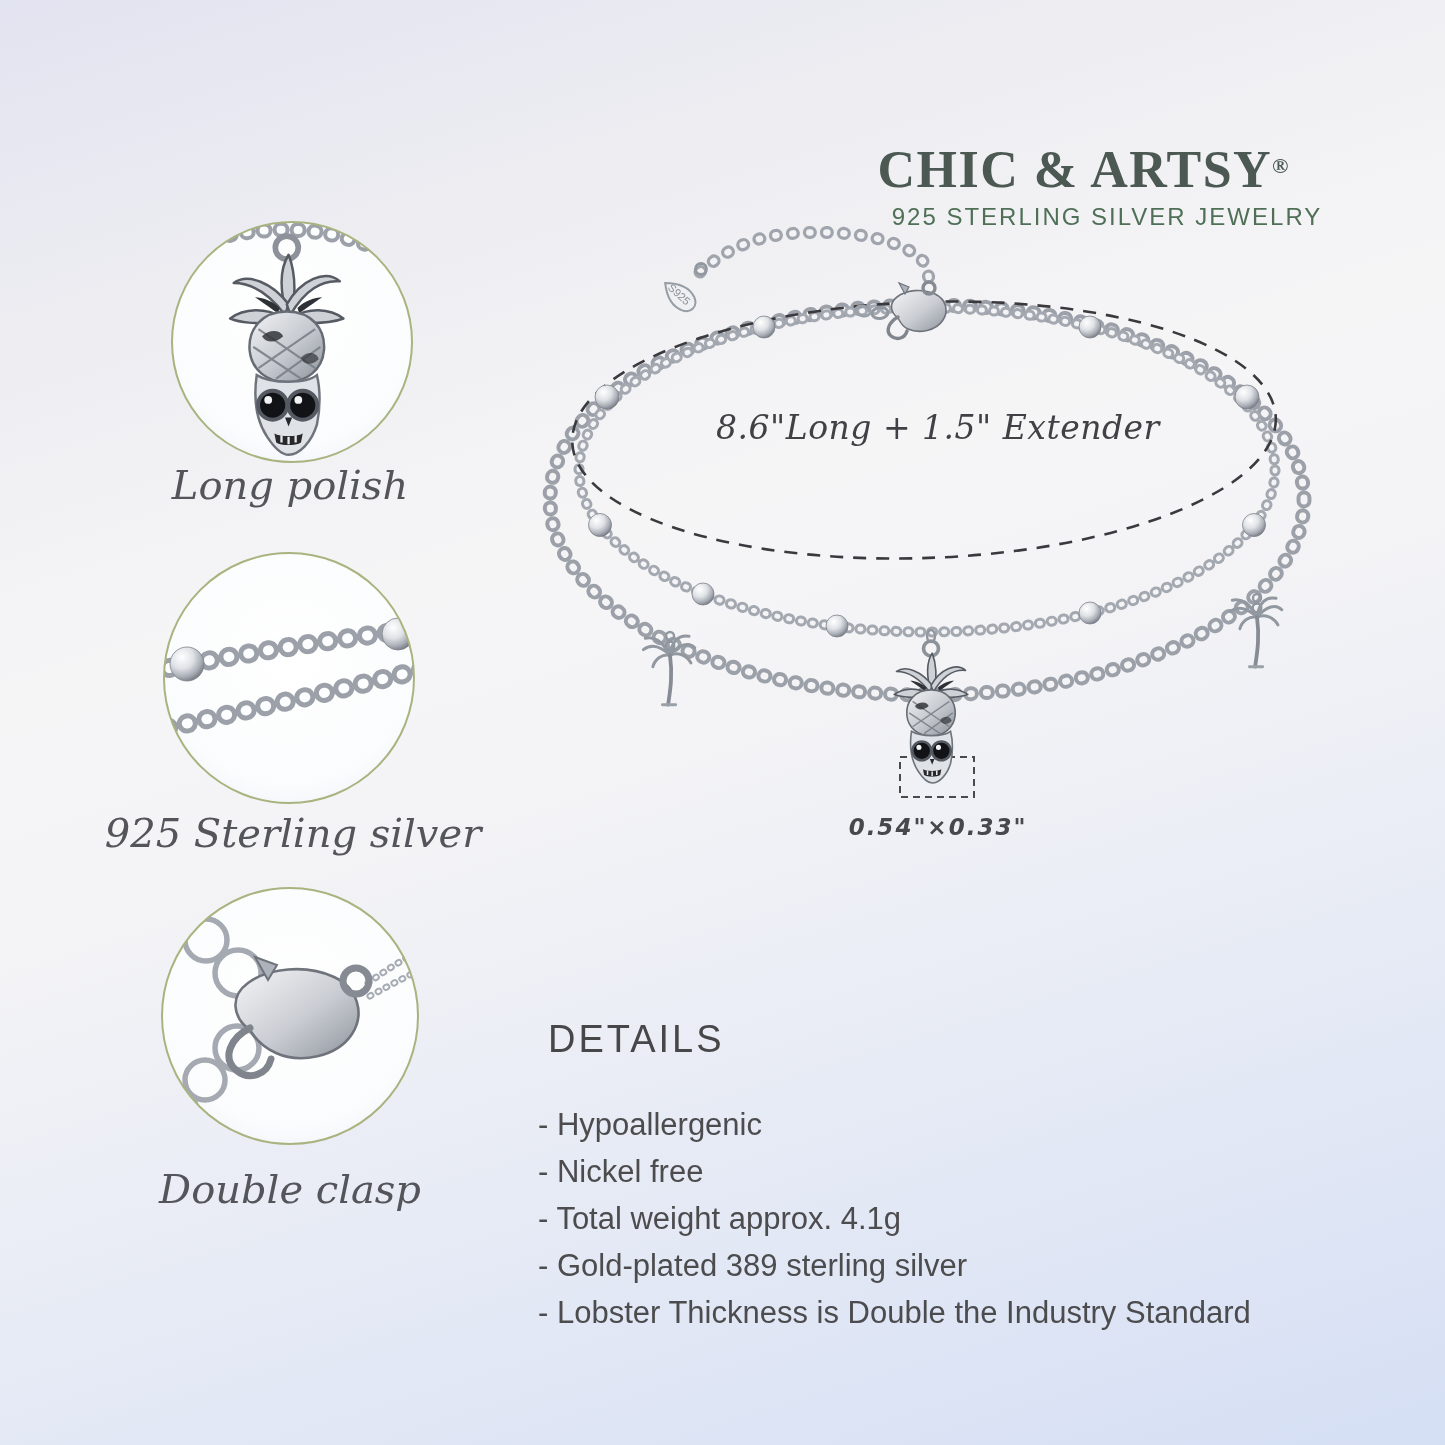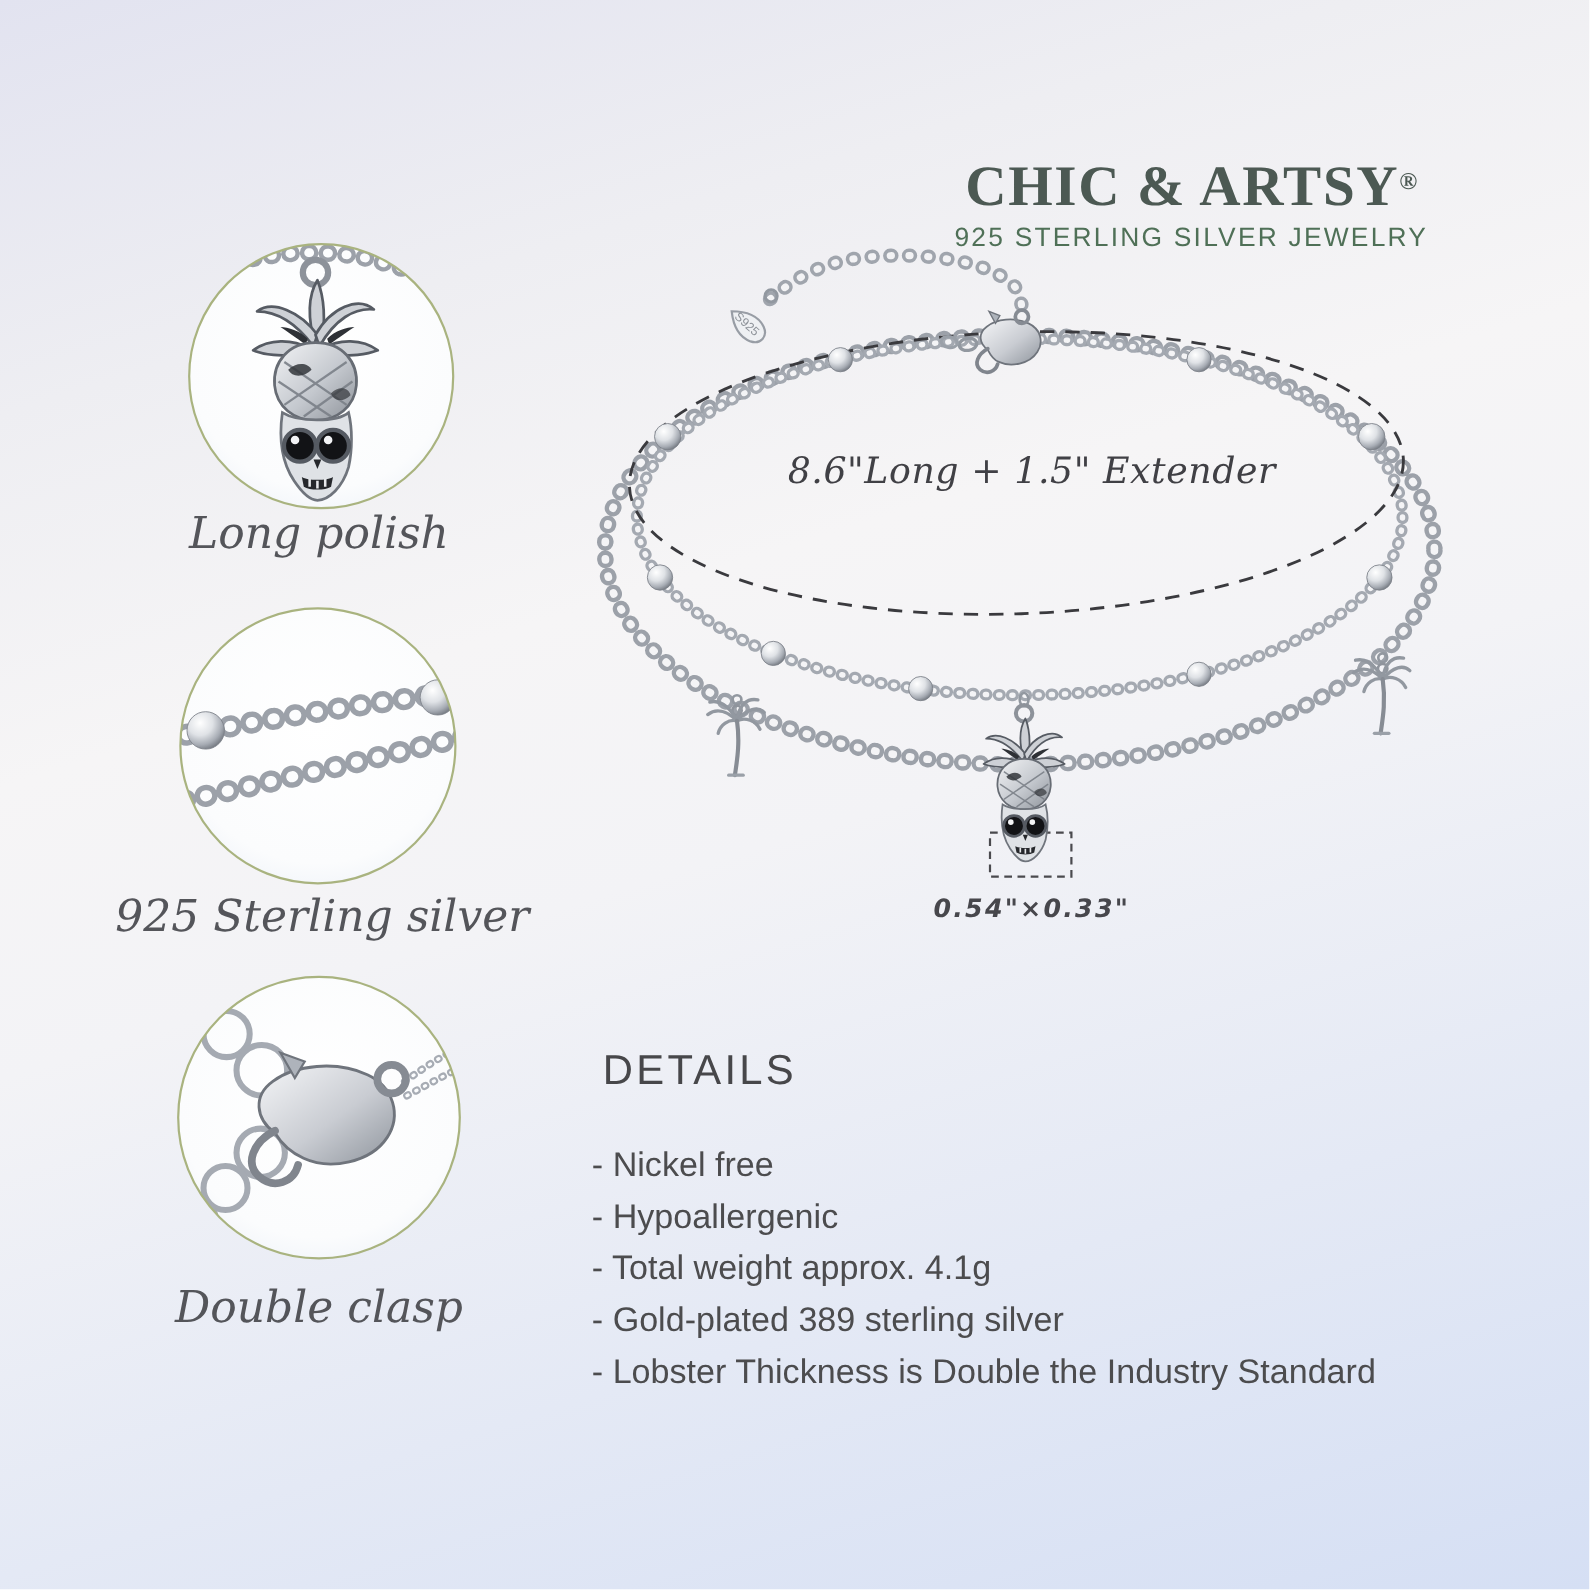--- a/index.html
+++ b/index.html
@@ -18,20 +18,21 @@
   .brand-title {
     font-family:Liberation Serif, serif;
     font-weight:700; font-size:52px; letter-spacing:1.5px;
     color:#4c5953;
   }
   .brand-reg { font-size:22px; vertical-align:14px; letter-spacing:0; }
   .brand-subtitle {
     font-family:"Liberation Sans", sans-serif;
     font-size:24px; letter-spacing:2px; font-weight:400;
     color:#4f7057;
+    margin-left:24px;
   }
   .script-label {
     font-family:"DejaVu Serif", serif;
     font-style:italic; font-weight:500;
     color:#54555a;
   }
   .caption { font-size:40px; }
   .length-label { font-size:33px; color:#404045; letter-spacing:0.5px; }
   .size-label {
     font-family:"DejaVu Sans", sans-serif;
@@ -265,24 +266,24 @@
   <div class="abs ctr script-label length-label" style="left:938px; top:408px;">8.6"Long + 1.5" Extender</div>
 
   <div class="abs ctr size-label" style="left:938px; top:814px;">0.54"×0.33"</div>
 
   <div class="abs ctr script-label caption" style="left:290px; top:462px;">Long polish</div>
 
   <div class="abs ctr script-label caption" style="left:293px; top:810px;">925 Sterling silver</div>
 
   <div class="abs ctr script-label caption" style="left:290px; top:1166px;">Double clasp</div>
 
-  <div class="abs" style="left:548px; top:952px;">
+  <div class="abs" style="left:548px; top:1018px;">
     <div class="details-heading">DETAILS</div>
     <div style="margin-top:40px; margin-left:-10px;">
+      <div class="details-item">- Hypoallergenic</div>
       <div class="details-item">- Nickel free</div>
-      <div class="details-item">- Hypoallergenic</div>
       <div class="details-item">- Total weight approx. 4.1g</div>
       <div class="details-item">- Gold-plated 389 sterling silver</div>
       <div class="details-item">- Lobster Thickness is Double the Industry Standard</div>
     </div>
   </div>
 
 </div>
 
 </body></html>

